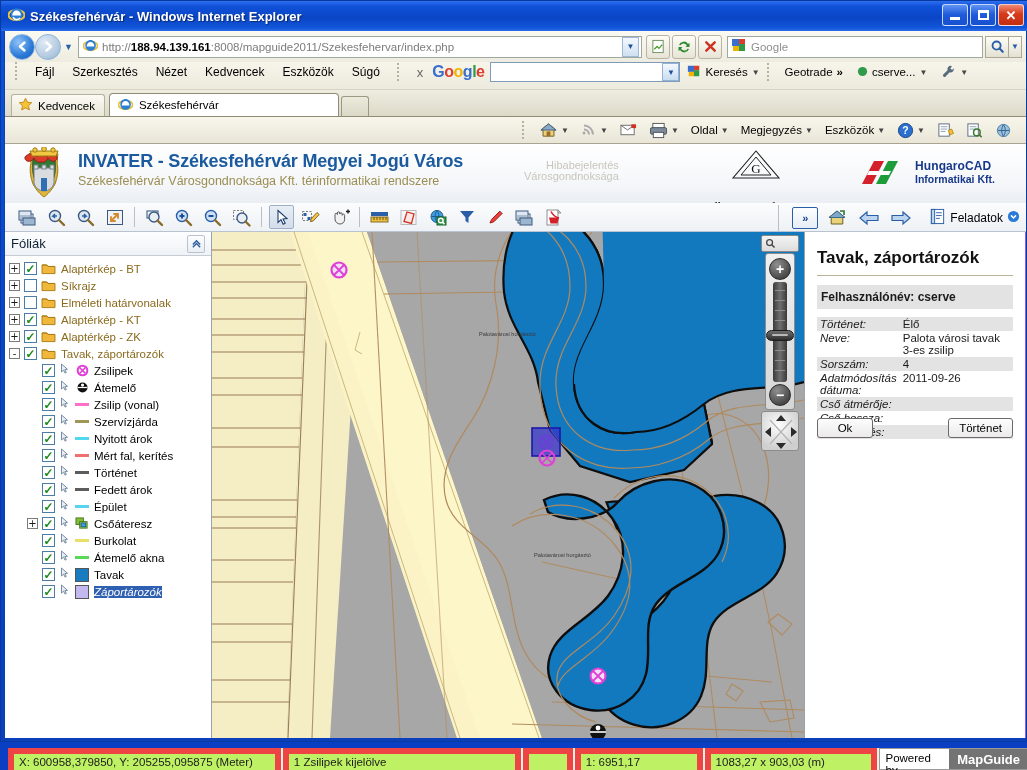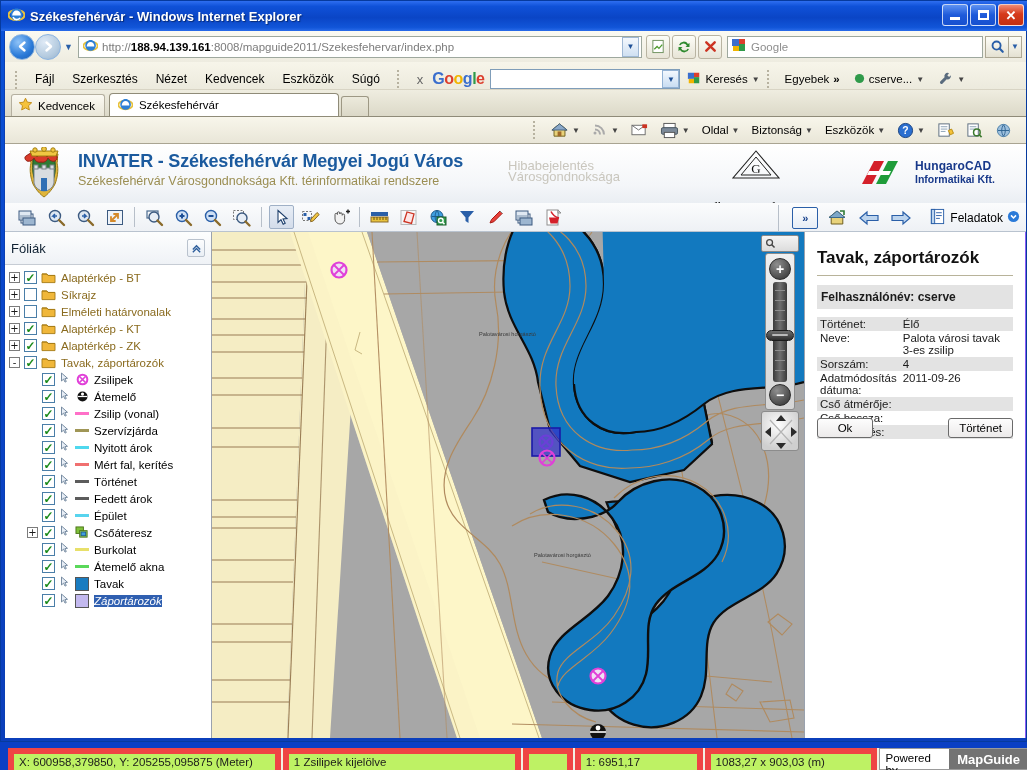--- a/index.html
+++ b/index.html
@@ -94,21 +94,21 @@
   }
   #searchgo2 {
     width: 13px; height: 22px; background: linear-gradient(180deg,#fdfdf7,#e4e1d2); border:1px solid #adA894;
     border-left:none; display:flex; align-items:center; justify-content:center; color:#2a5fa8; font-size:8px;
   }
 
   
   #menurow {
     position: absolute; left: 0; top: 31px; width: 1021px; height: 28px;
     background: linear-gradient(180deg,#f7f5ea 0%,#eceadd 100%);
-    display: flex; align-items: flex-end; padding-left: 10px;
+    display: flex; align-items: flex-start; padding-left: 10px;
     border-bottom: 1px solid #d8d4c4;
   }
   .grip { width: 3px; height: 18px; border-left: 2px dotted #b7b2a0; margin-right: 8px; }
   .mi { padding: 3px 9px; font-size: 12px; color: #000; white-space: nowrap; }
   #gsearchzone { display: flex; align-items: center; margin-left: 8px; }
   #gclose { color:#666; font-size:13px; padding: 0 9px; }
   .glogo { font-size: 16px; font-weight: bold; letter-spacing: -.5px; }
   .glogo .b{color:#3a6ecd}.glogo .r{color:#dc3e2d}.glogo .y{color:#f0b400}.glogo .g{color:#2f9a4a}
   #gfield {
     width: 190px; height: 20px; background:#fff; border:1px solid #7f9db9; margin-left:6px;
@@ -159,21 +159,21 @@
 
   
   #appheader {
     position: absolute; left: 0; top: 0; width: 1021px; height: 59px;
     background: linear-gradient(180deg,#ffffff 0%,#f4f6f9 70%,#eaeef3 100%);
   }
   #crest { position:absolute; left: 12px; top: 3px; }
   #apptitle { position: absolute; left: 73px; top: 7px; }
   #apptitle .t1 { font-size: 18px; font-weight: bold; color: #1b5a9e; letter-spacing: -.2px; }
   #apptitle .t2 { font-size: 12.5px; color: #9b8e52; margin-top: 2px; }
-  #hlinks { position: absolute; left: 503px; top: 16px; font-size: 13px; color: #c9c6bd; line-height: 11px; }
+  #hlinks { position: absolute; left: 519px; top: 16px; font-size: 11px; color: #c9c6bd; line-height: 11px; text-align: right; }
   #albalogo { position: absolute; left: 700px; top: 5px; text-align: center; }
   #albalogo .nm { font-family: "Liberation Serif", serif; font-size: 13px; color:#111; margin-top:15px; }
   #hclogo { position: absolute; left: 855px; top: 14px; display:flex; align-items:center; gap:7px; }
   #hclogo .txt { line-height: 13px; }
   #hclogo .l1 { font-size: 12px; font-weight: bold; color:#17388a; letter-spacing:.1px;}
   #hclogo .l2 { font-size: 10.5px; font-weight: bold; color:#17388a; }
 
   
   #apptool {
     position: absolute; left: 0; top: 59px; width: 1021px; height: 29px;
@@ -198,21 +198,21 @@
   #mainrow { position: absolute; left: 0; top: 88px; width: 1021px; height: 506px; display: flex; }
 
   
   #layers {
     width: 207px; height: 506px; background: #fff;
     border-right: 1px solid #9aa2ae; position: relative; overflow: hidden;
   }
   #layershdr {
     height: 24px; background: linear-gradient(180deg,#fdfefe,#eff2f6);
     border-bottom: 1px solid #c6ccd4;
-    display: flex; align-items: center; padding: 16px 6px;
+    display: flex; align-items: center; padding: 7px 6px;
   }
   #layershdr .ttl { font-size: 13px; color: #123; }
   #layershdr .coll {
     margin-left:auto; width:18px;height:18px; border:1px solid #b9c2cd; border-radius:2px;
     background: linear-gradient(180deg,#fcfdfe,#eaeff5);
     display:flex;align-items:center;justify-content:center; color:#2b5d9b; font-size:10px;
   }
   #tree { padding: 4px 0 0 4px; }
   .node { display: flex; align-items: center; height: 17px; white-space: nowrap; }
   .exp {
@@ -276,21 +276,21 @@
   }
 
   
   #info { width: 221px; height: 506px; background: #fff; border-left: 1px solid #9aa2ae; padding: 10px 12px; position:relative; }
   #info h1 { margin: 6px 0 0 0; font-size: 17px; font-weight: bold; color: #111; }
   #info hr { border:none; border-top: 1px solid #b8b39a; margin: 7px 0 9px 0; }
   #userrow { background: #e3e3e3; padding: 5px 4px; font-size: 12px; font-weight: bold; color: #1b1b1b; }
   table.props { width: 100%; border-collapse: collapse; margin-top: 8px; }
   table.props td { font-size: 11.5px; color: #1b1b1b; padding: 1px 3px; vertical-align: top; }
   table.props tr.alt td { background: #e3e3e3; }
-  table.props td.k { width: 82px; }
+  table.props td.k { width: 82px; font-style: italic; }
   #btnrow { position: absolute; left: 12px; right: 12px; bottom: 300px; display:flex; justify-content: space-between; }
   .fbtn {
     min-width: 56px; padding: 3px 10px; font-size: 11.5px; text-align:center;
     background: linear-gradient(180deg,#fdfdfd,#eceaea);
     border: 1px solid #6a6a6a; border-radius: 3px;
   }
 
   
   #mapstatus {
     position: absolute; left: 3px; top: 717px; width: 1021px; height: 22px;
@@ -421,21 +421,21 @@
                 <rect x="8" y="2" width="6" height="5" fill="#dc3e2d"></rect>
                 <path d="M2 9h6v5H2z" fill="#f0b400"></path>
                 <path d="M8 7h6v7H8z" fill="#2f9a4a"></path>
               </svg>
           </span>
           <span>Keresés</span>
           <span class="dncaret">▼</span>
         </span>
         <span class="grip"></span>
         <span class="gitem">
-          <span>Egyebek</span>
+          <span>Geotrade</span>
           <b>»</b>
         </span>
         <span class="gitem">
           <span><svg width="11" height="11" viewBox="0 0 12 12">
                 <circle cx="6" cy="6" r="5" fill="#2f9a4a"></circle>
               </svg></span>
           <span>cserve...</span>
           <span class="dncaret">▼</span>
         </span>
         <span class="gitem">
@@ -501,21 +501,21 @@
             <rect x="1.5" y="6" width="17" height="7" rx="1.5" fill="#7c8a99" stroke="#46545f"></rect>
             <rect x="4.5" y="11" width="11" height="5.5" fill="#fff" stroke="#555"></rect>
           </svg>
         <span class="dncaret">▼</span>
       </span>
       <span class="cbtn">
         <span>Oldal</span>
         <span class="dncaret">▼</span>
       </span>
       <span class="cbtn">
-        <span>Biztonság</span>
+        <span>Megjegyzés</span>
         <span class="dncaret">▼</span>
       </span>
       <span class="cbtn">
         <span>Eszközök</span>
         <span class="dncaret">▼</span>
       </span>
       <span class="cbtn">
         <svg width="17" height="17" viewBox="0 0 18 18">
             <circle cx="9" cy="9" r="7.5" fill="#2b6fd0" stroke="#17407c"></circle>
             <text x="9" y="13" font-size="11" font-weight="bold" fill="#fff" text-anchor="middle" font-family="Liberation Sans">?</text>

